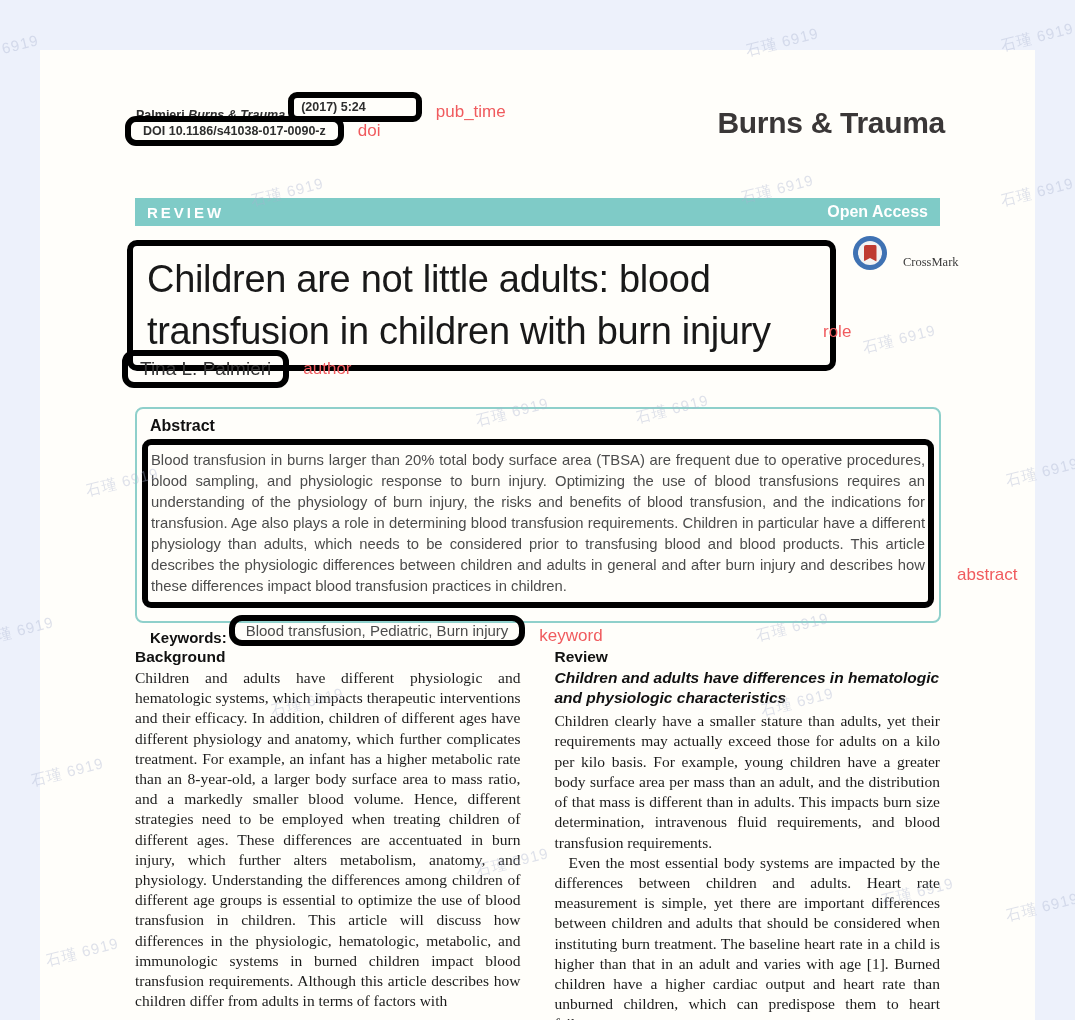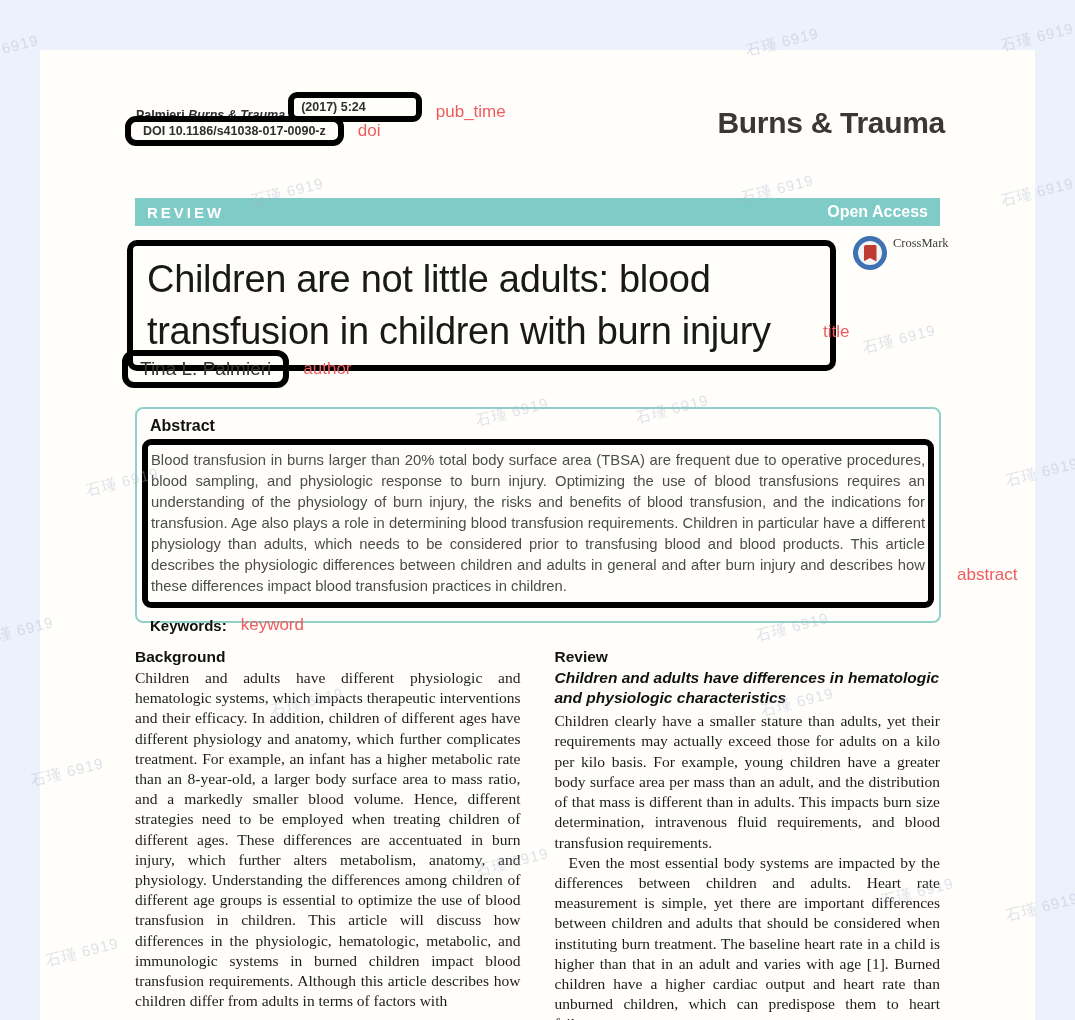--- a/index.html
+++ b/index.html
@@ -43,21 +43,21 @@
   }
   .banner .cat{color:#fff;font-weight:bold;font-size:15px;letter-spacing:3px;}
   .banner .acc{color:#fff;font-weight:bold;font-size:16px;}
   
   .title-box{
     position:absolute;left:87px;top:190px;width:709px;border-radius:10px;
     padding:7px 14px;box-sizing:border-box;
   }
   .title-text{font-size:38px;line-height:1.38;color:#191919;letter-spacing:-0.3px;}
   .title-label{position:absolute;left:783px;top:272px;margin:0;}
-  .crossmark{position:absolute;left:813px;top:186px;display:flex;align-items:flex-start;gap:6px;}
+  .crossmark{position:absolute;left:813px;top:186px;display:flex;align-items:flex-end;gap:16px;}
   .cm-circle{
     width:34px;height:34px;border-radius:50%;background:#3f72b3;
     display:flex;align-items:center;justify-content:center;
   }
   .cm-inner{
     width:24px;height:24px;border-radius:50%;background:#f3f3f3;
     display:flex;align-items:center;justify-content:center;
   }
   .cm-mark{
     width:13px;height:17px;background:#bf3a31;border-radius:2px;
@@ -70,21 +70,21 @@
   .abs-panel{
     position:absolute;left:95px;top:357px;width:806px;height:216px;
     border:2px solid #8fd0cb;border-radius:8px;box-sizing:border-box;
     padding:8px 5px 0 5px;
   }
   .abs-heading{font-size:16px;font-weight:bold;color:#111;margin:0 0 4px 8px;}
   .abs-red{
     border-radius:9px;padding:5px 3px;margin:0;
     font-size:14.8px;line-height:1.42;color:#4c4c4c;text-align:justify;
   }
-  .kw-row{display:flex;align-items:center;margin:7px 0 0 8px;}
+  .kw-row{display:flex;align-items:flex-end;margin:7px 0 0 8px;}
   .kw-label{font-size:15px;font-weight:bold;color:#111;}
   .kw-box{border-radius:13px;font-size:15px;color:#4c4c4c;padding:1px 11px;margin-left:2px;}
   .abstract-label{position:absolute;left:917px;top:515px;margin:0;}
   
   .columns{
     position:absolute;left:95px;top:598px;width:805px;height:372px;
     display:flex;gap:34px;overflow:hidden;
   }
   .col{width:392px;}
   .col-heading{font-size:15.5px;font-weight:bold;color:#111;margin:0 0 2px 0;}
@@ -116,41 +116,42 @@
     <div class="masthead">Burns &amp; Trauma</div>
 
     <div class="banner">
       <span class="cat">REVIEW</span>
       <span class="acc">Open Access</span>
     </div>
 
     <div class="ann title-box">
       <div class="title-text">Children are not little adults: blood transfusion in children with burn injury</div>
     </div>
-    <span class="ann-label title-label">title</span>
+    <span class="ann-label title-label">role</span>
 
     <div class="crossmark">
       <span class="cm-circle">
         <span class="cm-inner">
             <span class="cm-mark"></span>
           </span>
       </span>
       <span class="cm-text">CrossMark</span>
     </div>
 
     <div class="author-row">
       <span class="ann author-box">Tina L. Palmieri</span>
       <span class="ann-label">author</span>
     </div>
 
     <div class="abs-panel">
       <p class="abs-heading">Abstract</p>
       <p class="ann abs-red">Blood transfusion in burns larger than 20% total body surface area (TBSA) are frequent due to operative procedures, blood sampling, and physiologic response to burn injury. Optimizing the use of blood transfusions requires an understanding of the physiology of burn injury, the risks and benefits of blood transfusion, and the indications for transfusion. Age also plays a role in determining blood transfusion requirements. Children in particular have a different physiology than adults, which needs to be considered prior to transfusing blood and blood products. This article describes the physiologic differences between children and adults in general and after burn injury and describes how these differences impact blood transfusion practices in children.</p>
       <div class="kw-row">
         <span class="kw-label">Keywords:</span>
+        <span class="ann kw-box">Blood transfusion, Pediatric, Burn injury</span>
         <span class="ann-label">keyword</span>
       </div>
     </div>
     <span class="ann-label abstract-label">abstract</span>
 
     <div class="columns">
       <div class="col">
         <p class="col-heading">Background</p>
         <p class="bodytext">Children and adults have different physiologic and hematologic systems, which impacts therapeutic interventions and their efficacy. In addition, children of different ages have different physiology and anatomy, which further complicates treatment. For example, an infant has a higher metabolic rate than an 8-year-old, a larger body surface area to mass ratio, and a markedly smaller blood volume. Hence, different strategies need to be employed when treating children of different ages. These differences are accentuated in burn injury, which further alters metabolism, anatomy, and physiology. Understanding the differences among children of different age groups is essential to optimize the use of blood transfusion in children. This article will discuss how differences in the physiologic, hematologic, metabolic, and immunologic systems in burned children impact blood transfusion requirements. Although this article describes how children differ from adults in terms of factors with</p>
       </div>

